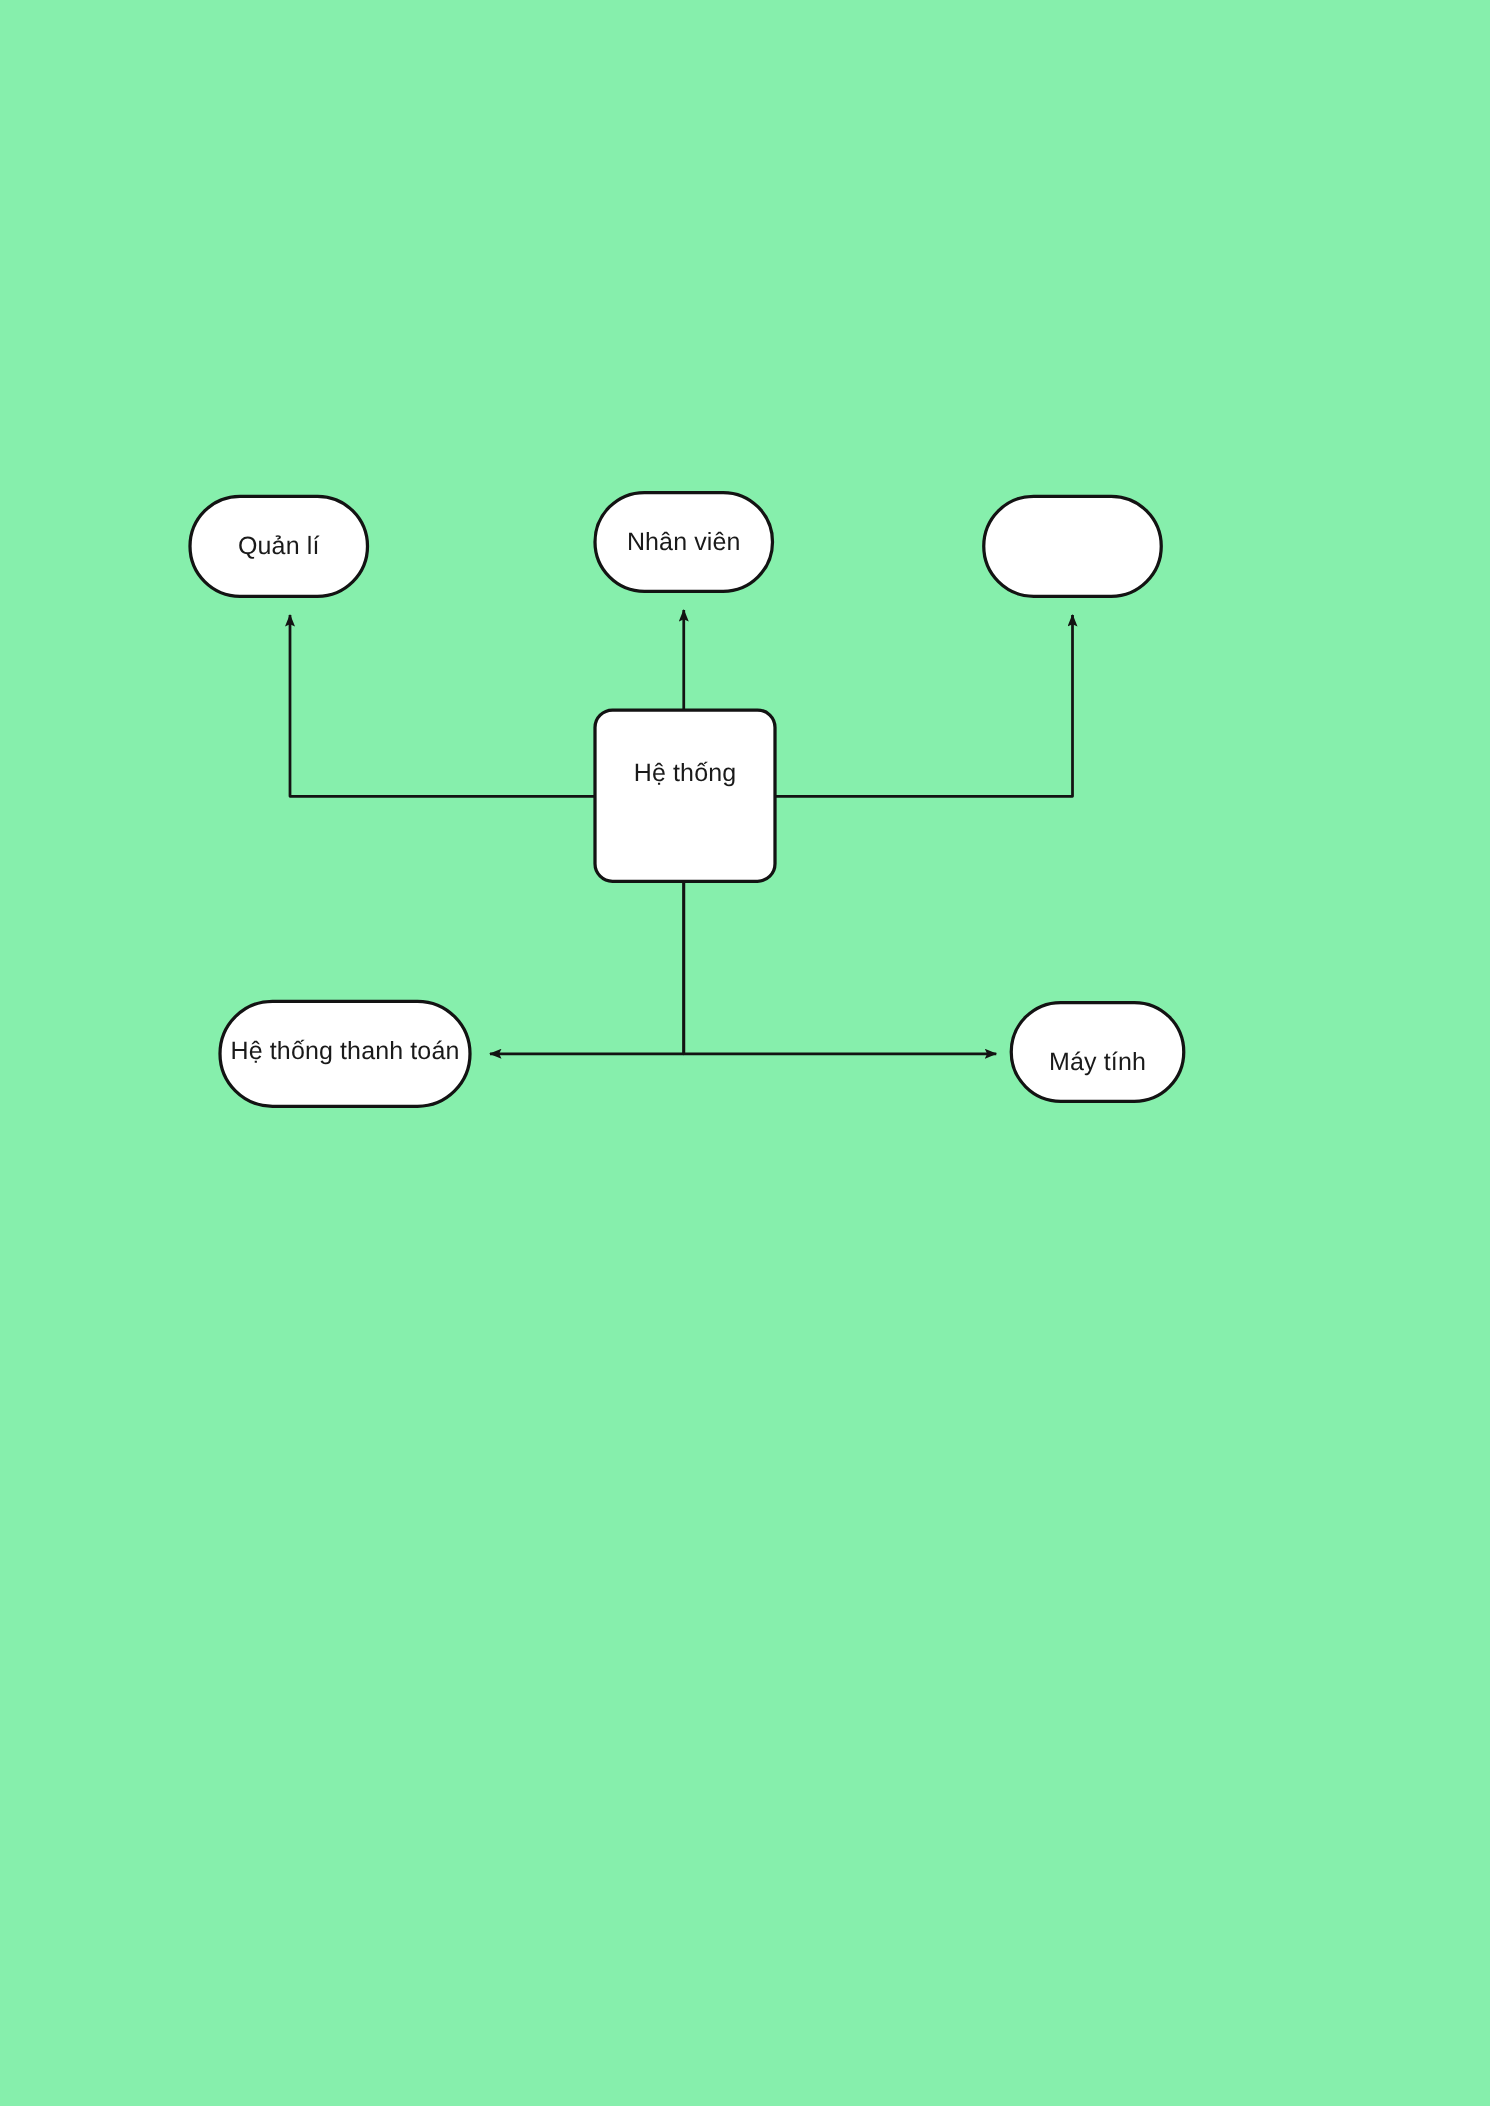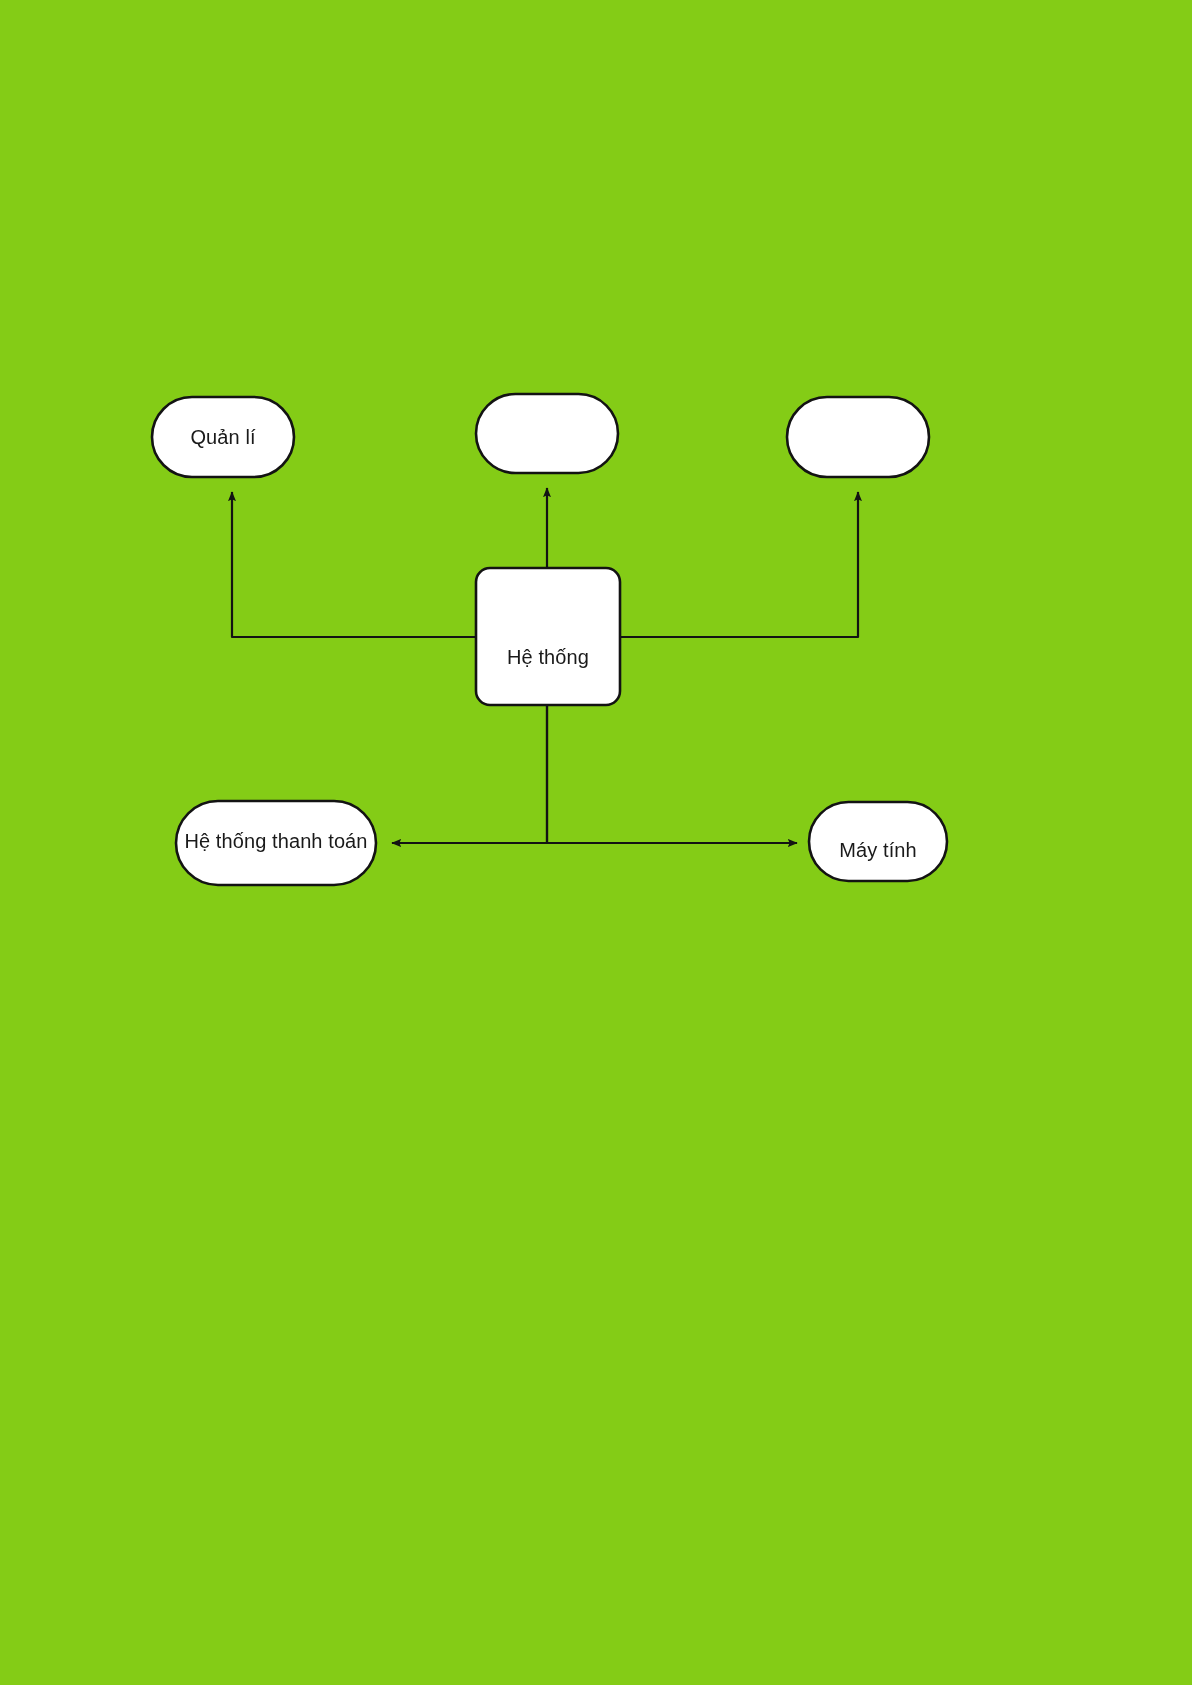--- a/index.html
+++ b/index.html
@@ -10,21 +10,21 @@
   body {
     width: 1192px;
     height: 1685px;
     font-family: "Liberation Sans", sans-serif;
     overflow: hidden;
   }
   #canvas {
     position: relative;
     width: 1192px;
     height: 1685px;
-    background: #84cc16;
+    background: #86efac;
   }
   #diagram-svg {
     position: absolute;
     left: 0;
     top: 0;
     width: 1192px;
     height: 1685px;
   }
   .node-label {
     position: absolute;
@@ -79,23 +79,26 @@
       <rect x="176" y="801" width="200" height="84" rx="42" ry="42" fill="#ffffff" stroke="#131313" stroke-width="2.6"></rect>
 
       <rect x="809" y="802" width="138" height="79" rx="39.5" ry="39.5" fill="#ffffff" stroke="#131313" stroke-width="2.6"></rect>
     </g>
   </svg>
 
   <div class="node-label" style="left:152px; top:397px; width:142px; height:80px;">
     <span>Quản lí</span>
   </div>
 
+  <div class="node-label" style="left:476px; top:394px; width:142px; height:79px;">
+    <span>Nhân viên</span>
+  </div>
 
 
-  <div class="node-label" style="left:476px; top:568px; width:144px; height:101px;align-items:flex-end;">
+  <div class="node-label" style="left:476px; top:568px; width:144px; height:101px;">
     <span>Hệ thống</span>
   </div>
 
   <div class="node-label" style="left:176px; top:801px; width:200px; height:79px;">
     <span>Hệ thống thanh toán</span>
   </div>
 
   <div class="node-label" style="left:809px; top:802px; width:138px; height:95px;">
     <span>Máy tính</span>
   </div>

